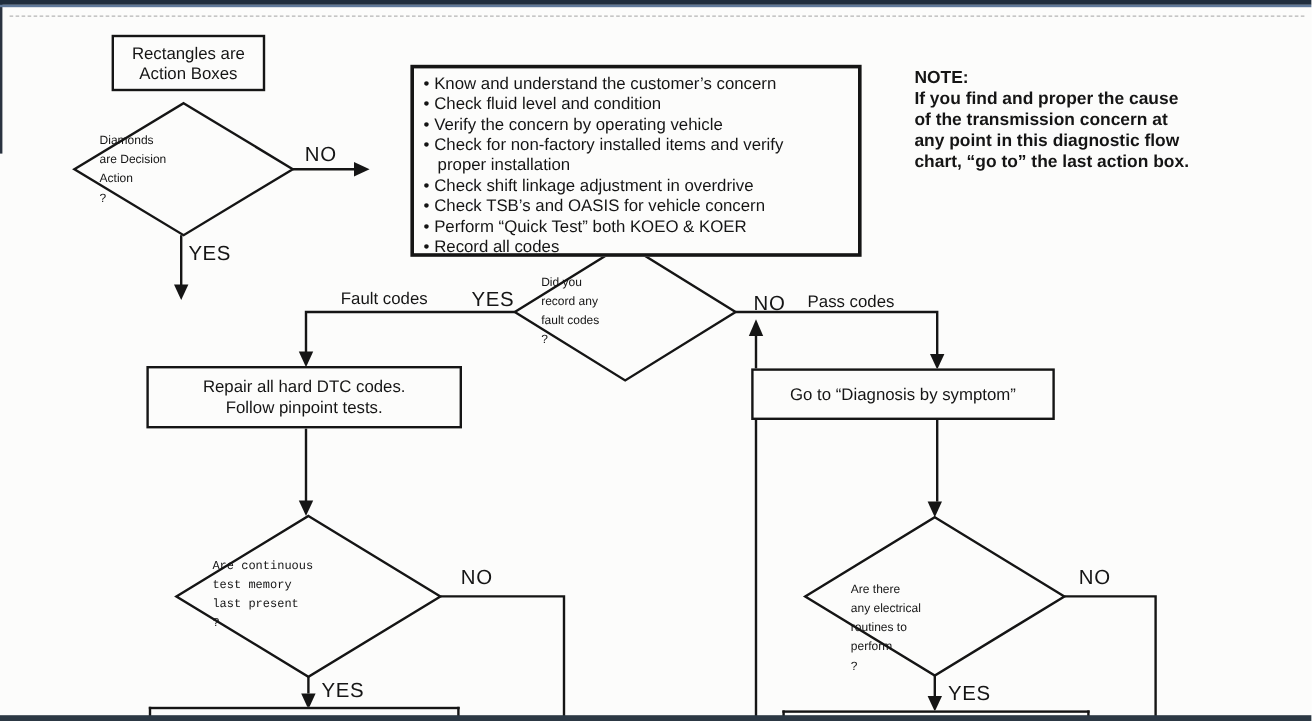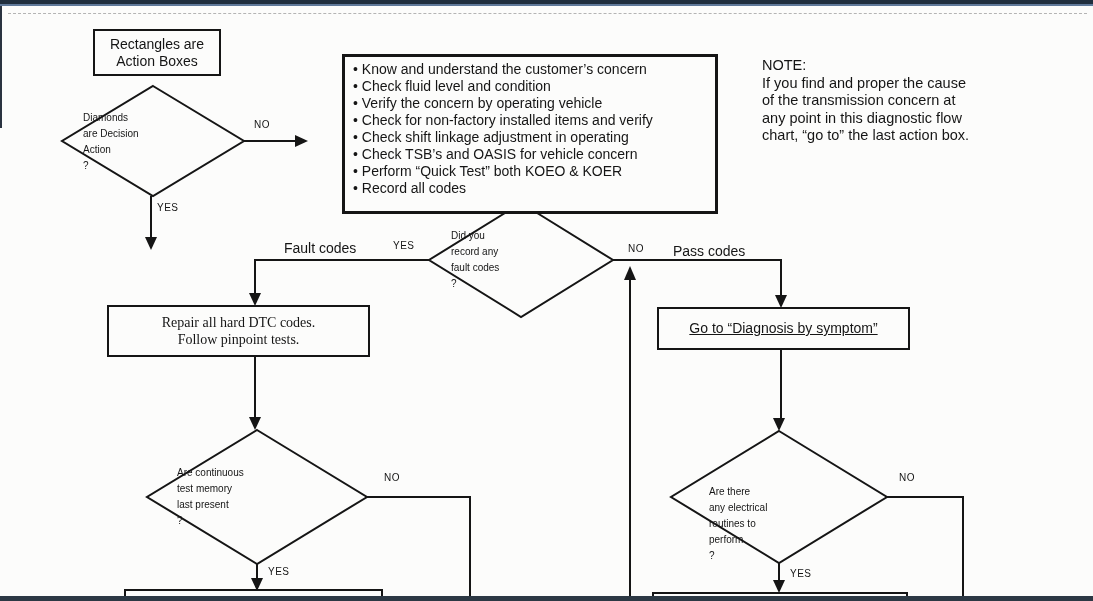--- a/index.html
+++ b/index.html
@@ -14,30 +14,30 @@
   #left-edge{position:absolute;left:0;top:0;width:2px;height:128px;background:#2a3340;}
   #scan-dash{position:absolute;left:8px;right:6px;top:13px;border-top:1px dashed #8f8f8f;opacity:.65;}
   svg.layer{position:absolute;left:0;top:0;z-index:5;}
   .box{
     position:absolute;border:2px solid #151515;background:#fcfcfb;
     display:flex;flex-direction:column;align-items:center;justify-content:center;
     z-index:10;text-align:center;
   }
   .box .bline{font-size:14px;line-height:17px;}
   .lbl{position:absolute;font-size:14px;white-space:nowrap;z-index:20;}
-  .yn{font-size:10px;letter-spacing:.5px;}
+  .yn{font-size:17px;letter-spacing:.5px;}
   .dtext{position:absolute;font-size:10px;line-height:16px;z-index:20;}
   .dtext div{white-space:nowrap;}
   #main-action-box{
     position:absolute;left:342px;top:17px;width:376px;height:160px;
     border:3px solid #151515;background:#fcfcfb;z-index:10;
     padding:4px 0 0 8px;box-sizing:border-box;margin-top:37px;
   }
   #main-action-box .pre-line{font-size:14px;line-height:17px;white-space:pre;}
-  #note-block{position:absolute;left:762px;top:57px;z-index:20;}
+  #note-block{position:absolute;left:762px;top:57px;z-index:20;font-weight:bold;}
   #note-block div{font-size:14.5px;line-height:17.5px;white-space:nowrap;}
   .stub{position:absolute;border:2px solid #151515;border-bottom:none;background:#fcfcfb;z-index:10;}
 </style>
 </head>
 <body>
 
 <div id="page">
 
   <div id="top-bar" class="bar" style="background: rgb(32, 46, 62);"></div>
   <div id="top-bar-stripe" class="bar" style="background: rgb(96, 121, 154);"></div>
@@ -91,21 +91,22 @@
       <div>?</div>
     </div>
   <div class="lbl yn" style="left:254px;top:119px;">NO</div>
   <div class="lbl yn" style="left:157px;top:202px;">YES</div>
 
   <div id="main-action-box">
       <div class="pre-line">• Know and understand the customer’s concern</div>
       <div class="pre-line">• Check fluid level and condition</div>
       <div class="pre-line">• Verify the concern by operating vehicle</div>
       <div class="pre-line">• Check for non-factory installed items and verify</div>
-      <div class="pre-line">• Check shift linkage adjustment in operating</div>
+      <div class="pre-line">   proper installation</div>
+      <div class="pre-line">• Check shift linkage adjustment in overdrive</div>
       <div class="pre-line">• Check TSB’s and OASIS for vehicle concern</div>
       <div class="pre-line">• Perform “Quick Test” both KOEO &amp; KOER</div>
       <div class="pre-line">• Record all codes</div>
     </div>
 
   <div id="note-block">
       <div>NOTE:</div>
       <div>If you find and proper the cause</div>
       <div>of the transmission concern at</div>
       <div>any point in this diagnostic flow</div>
@@ -116,30 +117,30 @@
       <div>Did you</div>
       <div>record any</div>
       <div>fault codes</div>
       <div>?</div>
     </div>
   <div class="lbl" style="left:284px;top:240px;">Fault codes</div>
   <div class="lbl yn" style="left:393px;top:240px;">YES</div>
   <div class="lbl yn" style="left:628px;top:243px;">NO</div>
   <div class="lbl" style="left:673px;top:243px;">Pass codes</div>
 
-  <div class="box" style="left:107px;top:305px;width:259px;height:48px;border-width:2.5px;font-family:Liberation Serif, serif;">
+  <div class="box" style="left:122px;top:305px;width:259px;height:48px;border-width:2.5px;">
       <div class="bline">Repair all hard DTC codes.</div>
       <div class="bline">Follow pinpoint tests.</div>
     </div>
 
-  <div class="box" style="left:657px;top:307px;width:249px;height:39px;border-width:2.5px;text-decoration:underline;">
+  <div class="box" style="left:626px;top:307px;width:249px;height:39px;border-width:2.5px;">
     <div class="bline">Go to “Diagnosis by symptom”</div>
   </div>
 
-  <div class="dtext" style="left:177px;top:465px;width:160px;">
+  <div class="dtext" style="left:177px;top:465px;width:160px;font-family:Liberation Mono, monospace;">
       <div>Are continuous</div>
       <div>test memory</div>
       <div>last present</div>
       <div>?</div>
     </div>
   <div class="lbl yn" style="left:384px;top:472px;">NO</div>
   <div class="lbl yn" style="left:268px;top:566px;">YES</div>
 
   <div class="dtext" style="left:709px;top:456px;width:140px;margin-top:28px;">
       <div>Are there</div>

